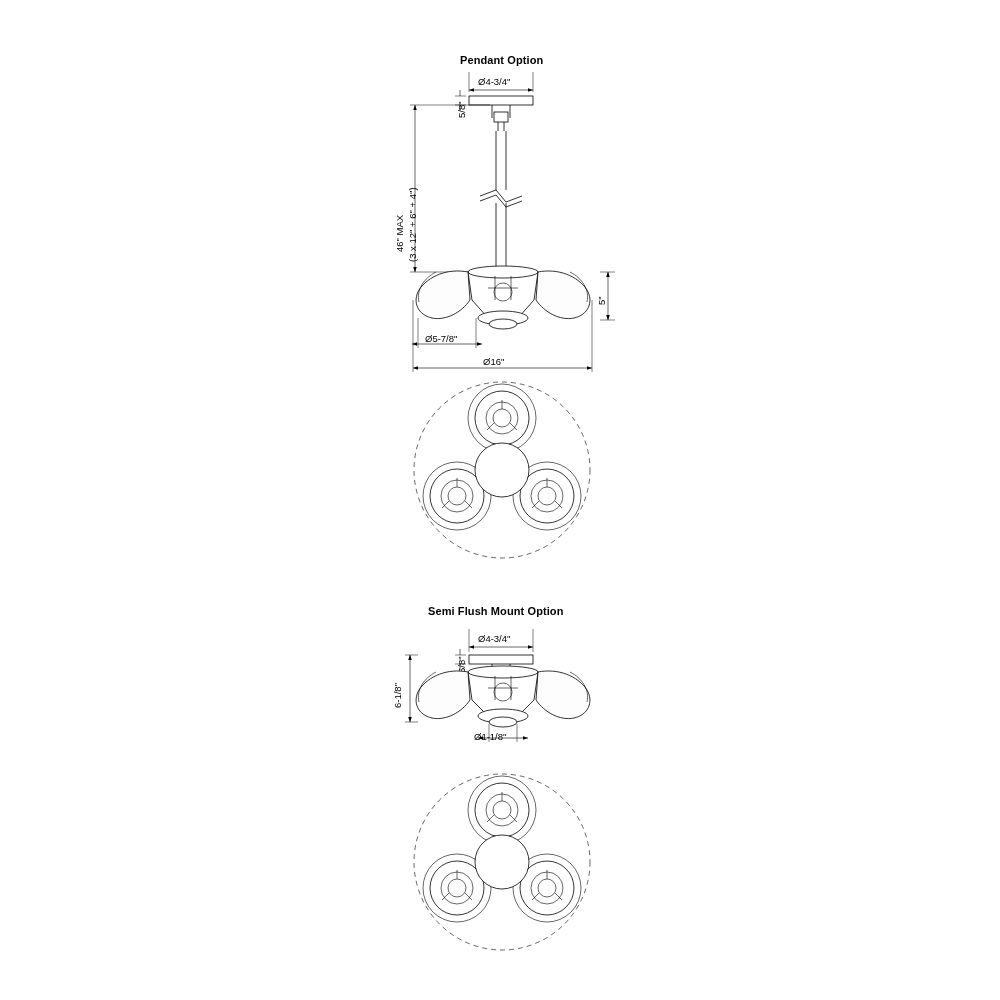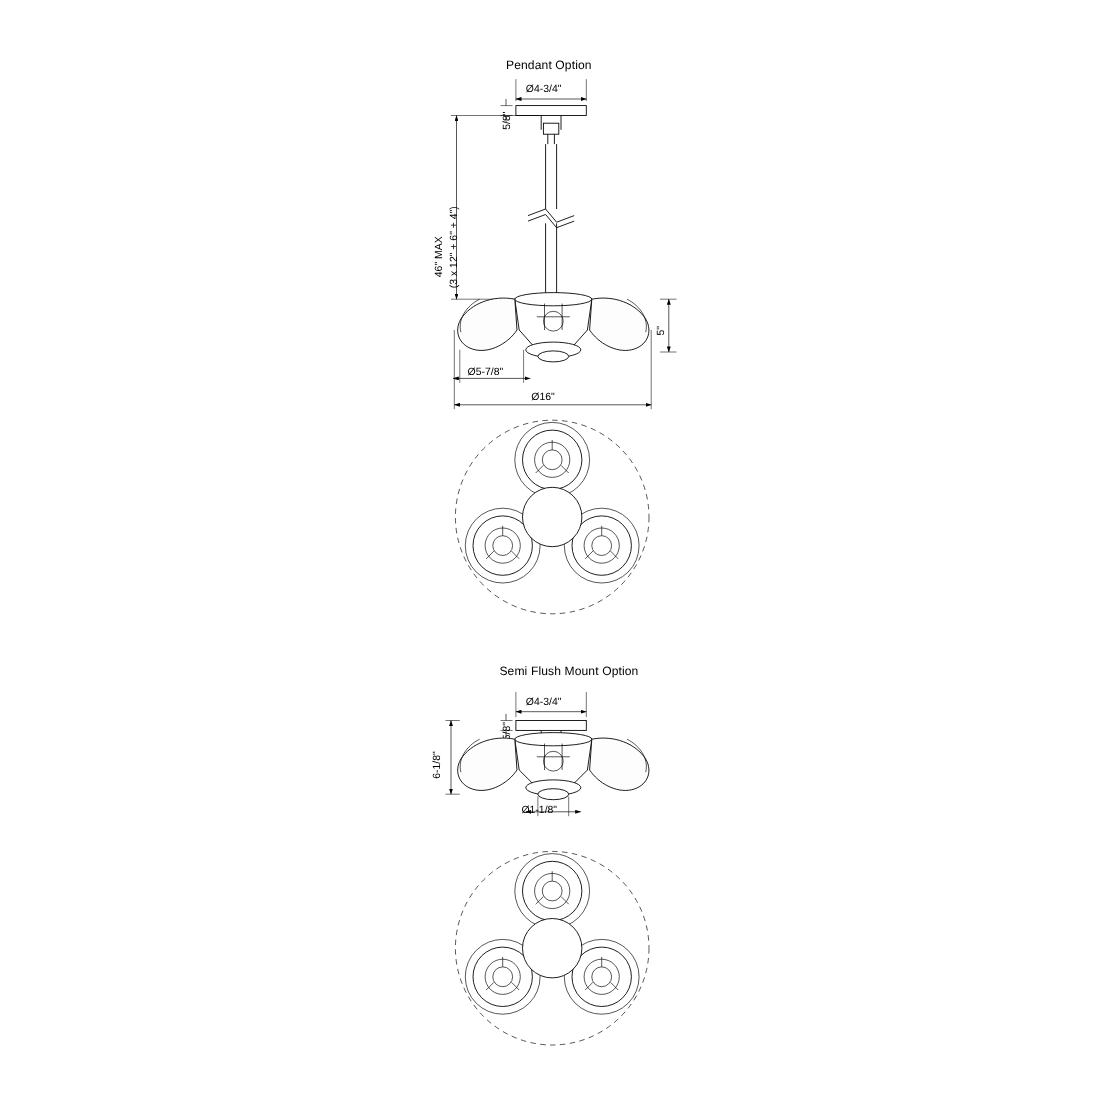--- a/index.html
+++ b/index.html
@@ -1,21 +1,21 @@
 <!DOCTYPE html>
 <html><head>
 <meta charset="utf-8">
 <style>
   html,body{margin:0;padding:0;background:#ffffff;}
   body{width:1000px;height:1000px;font-family:"Liberation Sans",sans-serif;color:#111;}
   #sheet{position:relative;width:1000px;height:1000px;overflow:hidden;}
   .title{
     position:absolute;
     font-size:11px;
-    font-weight:normal;
+    font-weight:bold;
     color:#000;
     white-space:nowrap;
     letter-spacing:.1px;
   }
   .dim{
     position:absolute;
     font-size:9.5px;
     color:#000;
     white-space:nowrap;
   }
@@ -31,21 +31,21 @@
   .glass{fill:#fdfdfd;stroke:#000;stroke-width:.8;}
   .body{fill:#ffffff;stroke:#000;stroke-width:.8;}
 </style>
 </head>
 <body>
 
 <div id="sheet">
 
   <div class="title" style="left:460px; top:54px;">Pendant Option</div>
 
-  <div class="title" style="left:454px; top:605px;">Semi Flush Mount Option</div>
+  <div class="title" style="left:428px; top:605px;">Semi Flush Mount Option</div>
 
   <div class="dim" style="left:478px; top:76px;">Ø4-3/4"</div>
 
   <div class="dim vert" style="left:456px; top:118px;">5/8"</div>
 
   <div class="dim vert" style="left:394px; top:252px;">46" MAX</div>
 
   <div class="dim vert" style="left:407px; top:262px;">(3 x 12" + 6" + 4")</div>
 
   <div class="dim vert" style="left:596px; top:305px;">5"</div>

